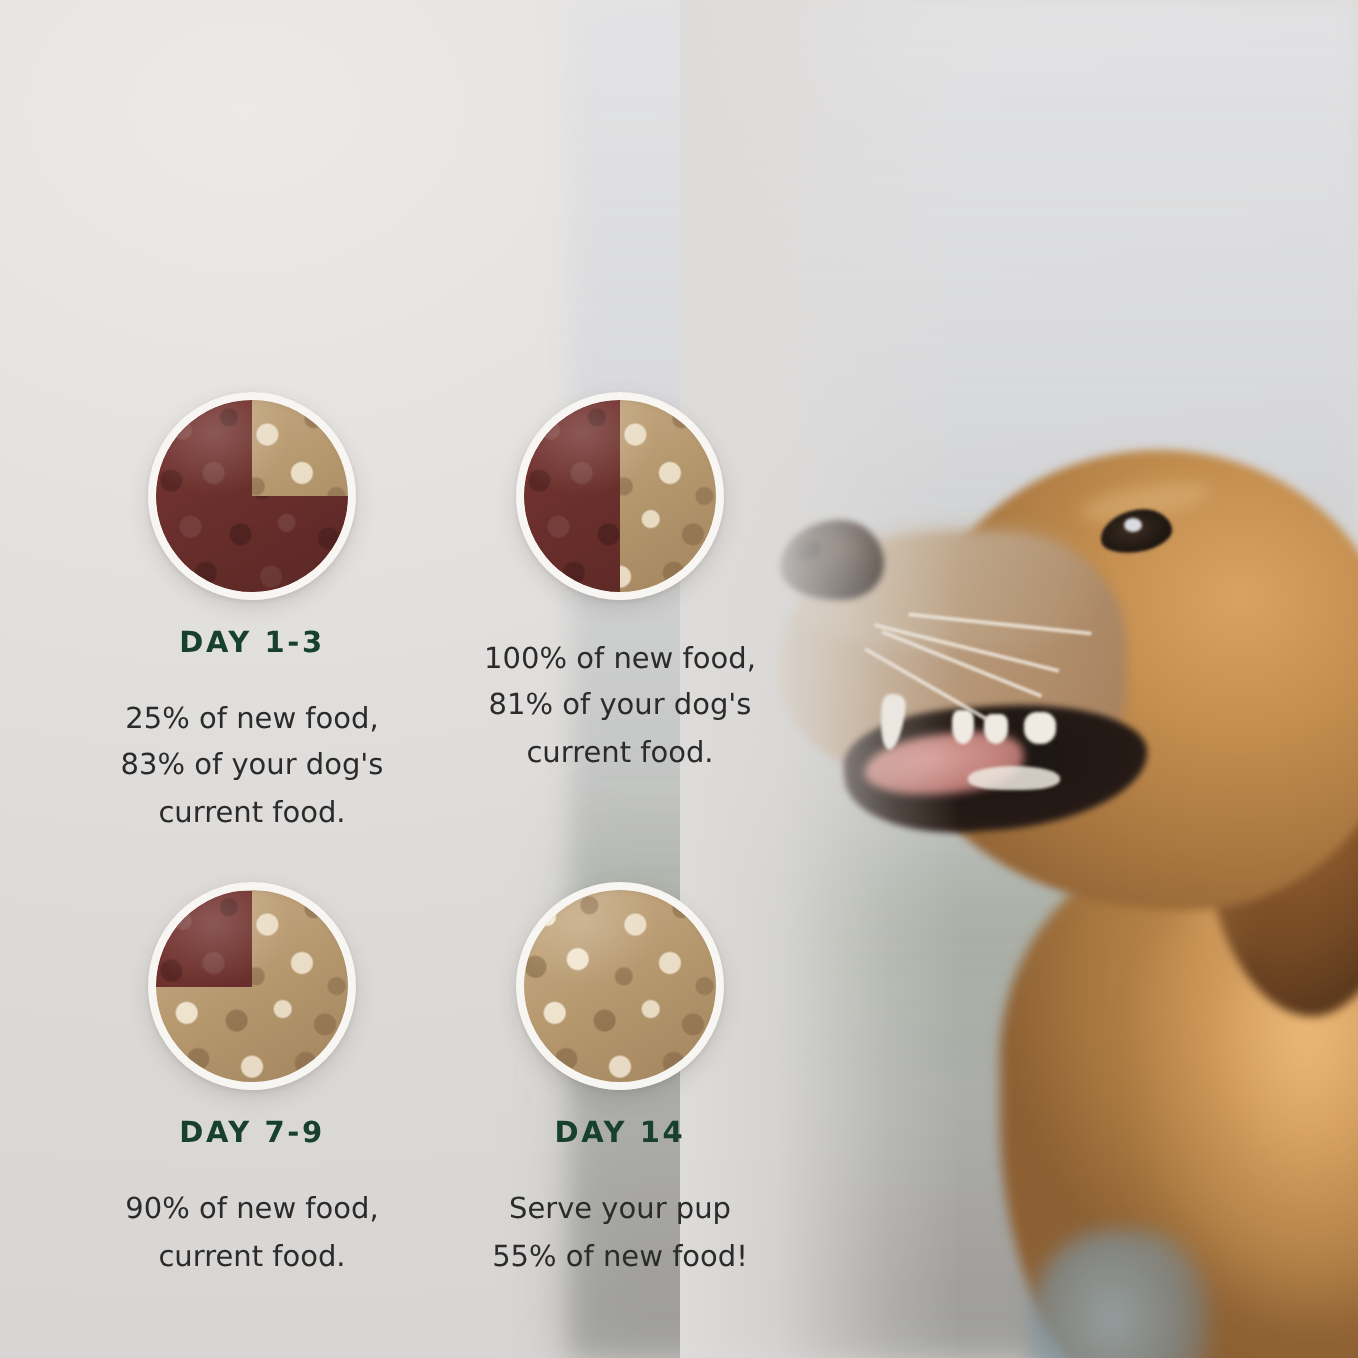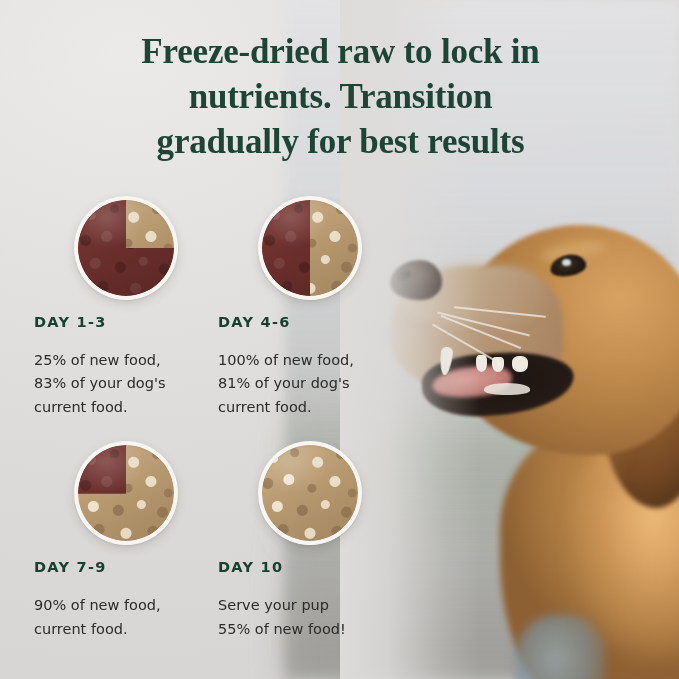--- a/index.html
+++ b/index.html
@@ -304,21 +304,21 @@
     position: absolute;
     left: 34px;
     top: 196px;
     width: 368px;
   }
   .row {
     display: flex;
   }
   .cell {
     width: 184px;
-    text-align: left;
+    text-align: center;
   }
 
   
   .bowl-wrap {
     position: relative;
     width: 104px;
     height: 104px;
     margin: 0 auto;
   }
   .bowl {
@@ -461,25 +461,20 @@
       <div class="whisker wh2"></div>
       <div class="whisker wh3"></div>
       <div class="whisker wh4"></div>
     </div>
 
     <div class="haze"></div>
   </div>
 
   <div class="content">
 
-    <div class="headline">
-      <div>Freeze-dried raw to lock in</div>
-      <div>nutrients. Transition</div>
-      <div>gradually for best results</div>
-    </div>
 
     <div class="grid">
 
       <div class="row row-1">
 
         <div class="cell">
           <div class="bowl-wrap">
             <div class="bowl">
               <div class="bowl-inner">
                 <div class="fill tex-dark q-not-tr"></div>
@@ -501,21 +496,20 @@
           <div class="bowl-wrap">
             <div class="bowl">
               <div class="bowl-inner">
                 <div class="fill tex-dark q-half-l"></div>
                 <div class="fill tex-light q-half-r"></div>
               </div>
               <div class="bowl-gloss"></div>
               <div class="bowl-rim"></div>
             </div>
           </div>
-          <div class="day-label">DAY 4-6</div>
           <div class="desc">
             <span>100% of new food,</span>
             <span>81% of your dog's</span>
             <span>current food.</span>
           </div>
         </div>
 
       </div>
 
       <div class="row row-2">
@@ -541,21 +535,21 @@
         <div class="cell">
           <div class="bowl-wrap">
             <div class="bowl">
               <div class="bowl-inner">
                 <div class="fill tex-light q-full"></div>
               </div>
               <div class="bowl-gloss"></div>
               <div class="bowl-rim"></div>
             </div>
           </div>
-          <div class="day-label">DAY 10</div>
+          <div class="day-label">DAY 14</div>
           <div class="desc">
             <span>Serve your pup</span>
             <span>55% of new food!</span>
           </div>
         </div>
 
       </div>
 
     </div>
   </div>

